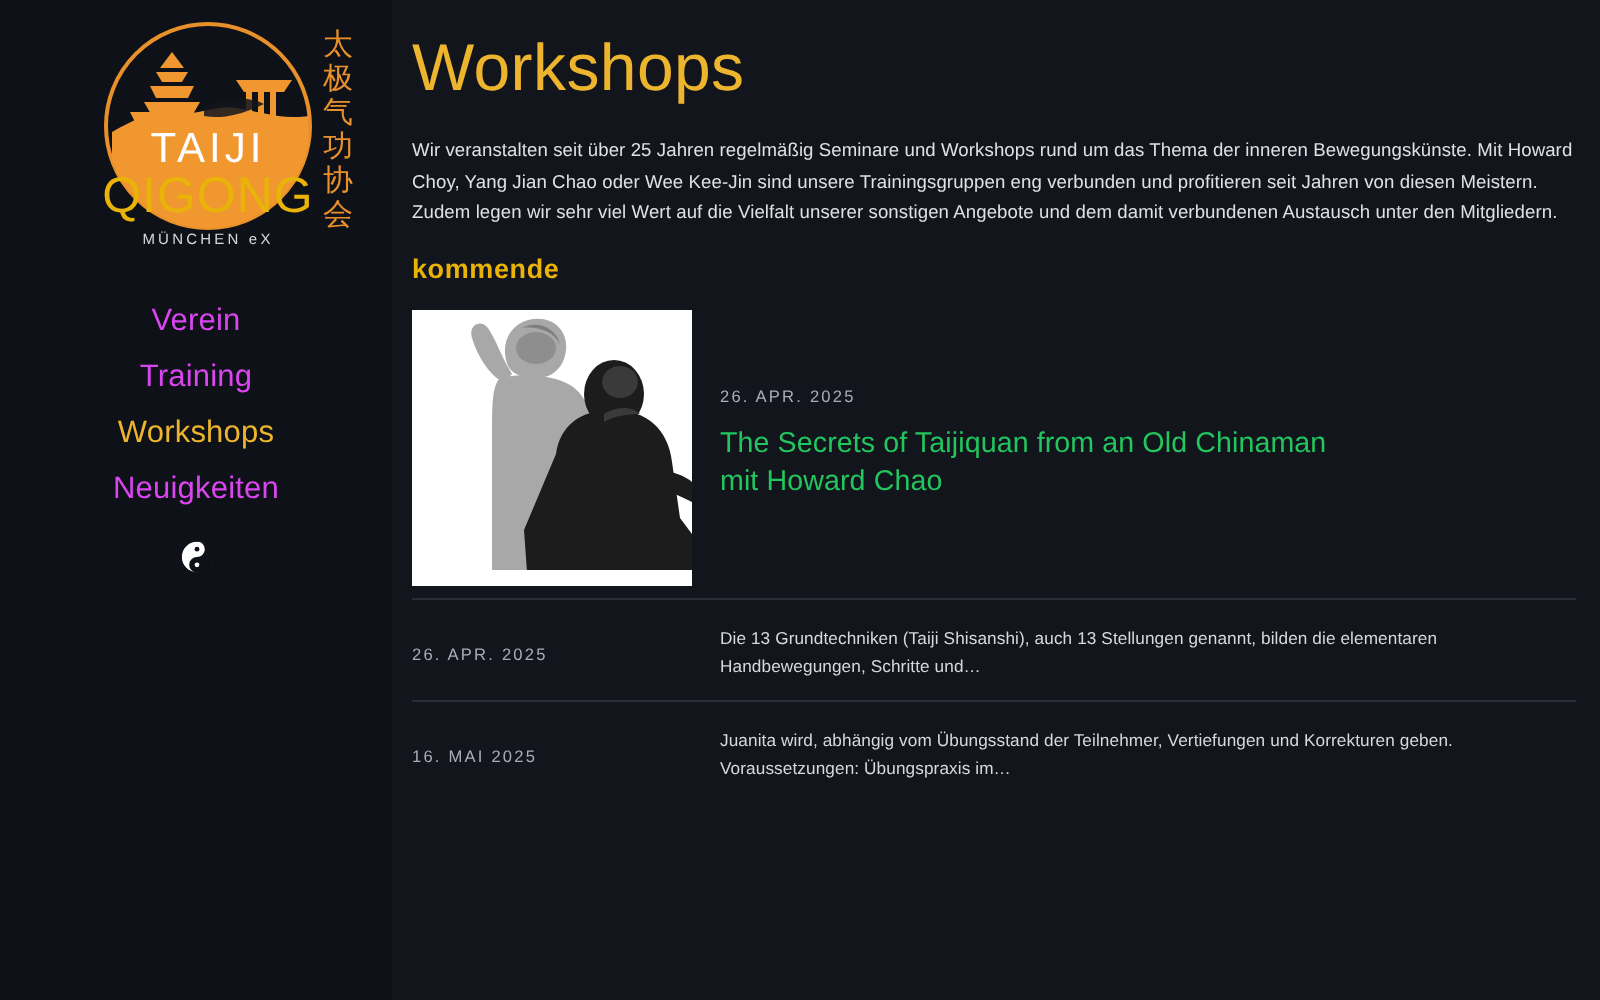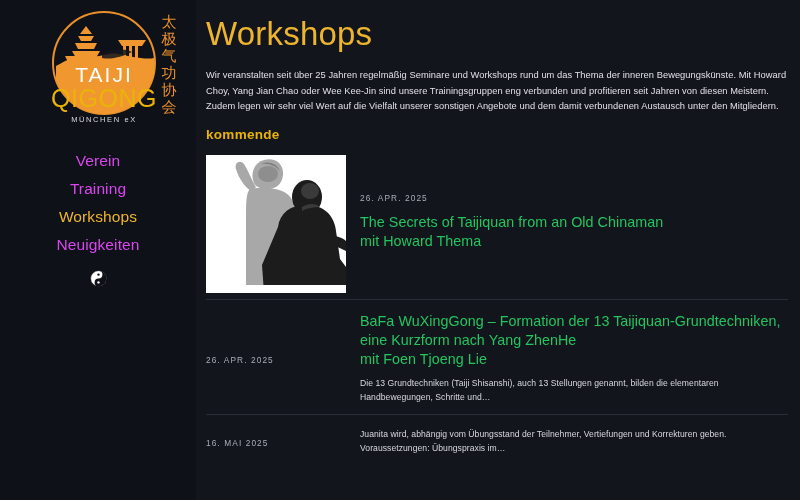--- a/index.html
+++ b/index.html
@@ -358,35 +358,30 @@
             </g>
 
             <rect x="0" y="130" width="140" height="8" fill="#ffffff"></rect>
             <rect x="52" y="130" width="26" height="8" fill="#ffffff"></rect>
           </svg>
         </div>
         <div class="event-body">
           <div class="event-date-inline">26. APR. 2025</div>
           <h3 class="event-title">
             <span class="line">The Secrets of Taijiquan from an Old Chinaman</span>
-            <span class="line">mit Howard Thema</span>
+            <span class="line">mit Howard Chao</span>
           </h3>
         </div>
       </article>
 
       <article class="event">
         <div class="event-date-col">
           <span class="event-date">26. APR. 2025</span>
         </div>
         <div class="event-body">
-          <h3 class="event-title">
-            <span class="line">BaFa WuXingGong – Formation der 13 Taijiquan-Grundtechniken,</span>
-            <span class="line">eine Kurzform nach Yang ZhenHe</span>
-            <span class="line">mit Foen Tjoeng Lie</span>
-          </h3>
           <p class="event-desc">Die 13 Grundtechniken (Taiji Shisanshi), auch 13 Stellungen genannt, bilden die elementaren Handbewegungen, Schritte und…</p>
         </div>
       </article>
 
       <article class="event">
         <div class="event-date-col">
           <span class="event-date">16. MAI 2025</span>
         </div>
         <div class="event-body">
           <p class="event-desc">Juanita wird, abhängig vom Übungsstand der Teilnehmer, Vertiefungen und Korrekturen geben. Voraussetzungen: Übungspraxis im…</p>

